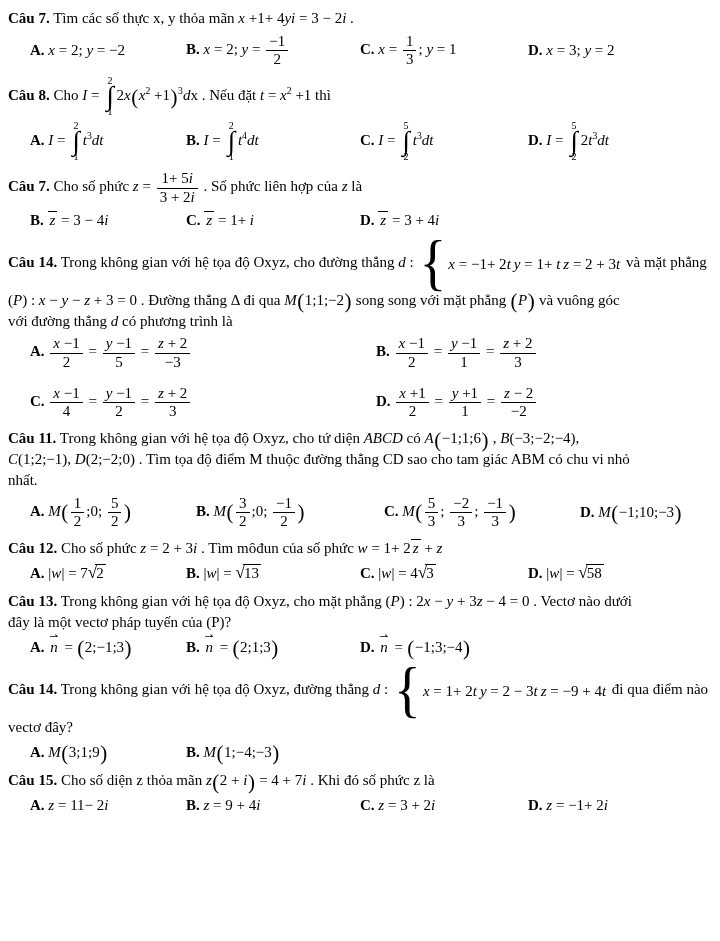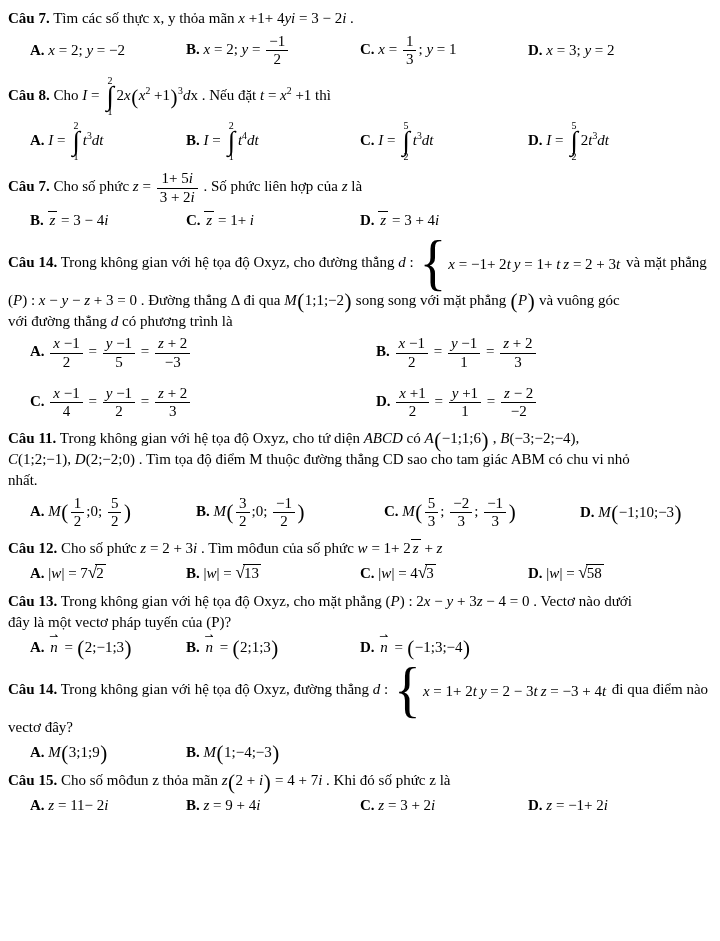--- a/index.html
+++ b/index.html
@@ -197,30 +197,30 @@
           <div class="opt"><span class="okey">B.</span> <span class="vec">n</span><span class="mt"> = </span><span class="bp">(</span><span class="mt">2;1;3</span><span class="bp">)</span></div>
           <div class="opt"><span class="okey">D.</span> <span class="vec">n</span><span class="mt"> = </span><span class="bp">(</span><span class="mt">−1;3;−4</span><span class="bp">)</span></div>
         </div>
       </div>
       <div class="q">
         <div class="stem"><span class="qlabel">Câu 14.</span> <span class="mt">Trong không gian với hệ tọa độ Oxyz, đường thẳng </span><span class="mi">d</span><span class="mt"> : </span><span class="cases">
             <span class="brace">{</span>
             <span class="crows">
               <span class="crow"><span class="mi">x</span><span class="mt"> = 1+ 2</span><span class="mi">t</span></span>
               <span class="crow"><span class="mi">y</span><span class="mt"> = 2 − 3</span><span class="mi">t</span></span>
-              <span class="crow"><span class="mi">z</span><span class="mt"> = −3 + 4</span><span class="mi">t</span></span>
+              <span class="crow"><span class="mi">z</span><span class="mt"> = −9 + 4</span><span class="mi">t</span></span>
             </span>
           </span><span class="mt">  đi qua điểm nào vectơ đây?</span></div>
         <div class="opts r4">
           <div class="opt"><span class="okey">A.</span> <span class="mi">M</span><span class="bp">(</span><span class="mt">3;1;9</span><span class="bp">)</span></div>
           <div class="opt"><span class="okey">B.</span> <span class="mi">M</span><span class="bp">(</span><span class="mt">1;−4;−3</span><span class="bp">)</span></div>
         </div>
       </div>
       <div class="q">
-        <div class="stem"><span class="qlabel">Câu 15.</span> <span class="mt">Cho số môđun z thỏa mãn </span><span class="mi">z</span><span class="bp">(</span><span class="mt">2 + </span><span class="mi">i</span><span class="bp">)</span><span class="mt"> = 4 + 7</span><span class="mi">i</span><span class="mt"> . Khi đó số phức z là</span></div>
+        <div class="stem"><span class="qlabel">Câu 15.</span> <span class="mt">Cho số diện z thỏa mãn </span><span class="mi">z</span><span class="bp">(</span><span class="mt">2 + </span><span class="mi">i</span><span class="bp">)</span><span class="mt"> = 4 + 7</span><span class="mi">i</span><span class="mt"> . Khi đó số phức z là</span></div>
         <div class="opts r4">
           <div class="opt"><span class="okey">A.</span> <span class="mi">z</span><span class="mt"> = 11− 2</span><span class="mi">i</span></div>
           <div class="opt"><span class="okey">B.</span> <span class="mi">z</span><span class="mt"> = 9 + 4</span><span class="mi">i</span></div>
           <div class="opt"><span class="okey">C.</span> <span class="mi">z</span><span class="mt"> = 3 + 2</span><span class="mi">i</span></div>
           <div class="opt"><span class="okey">D.</span> <span class="mi">z</span><span class="mt"> = −1+ 2</span><span class="mi">i</span></div>
         </div>
       </div>
     </div>
 </main>
 

